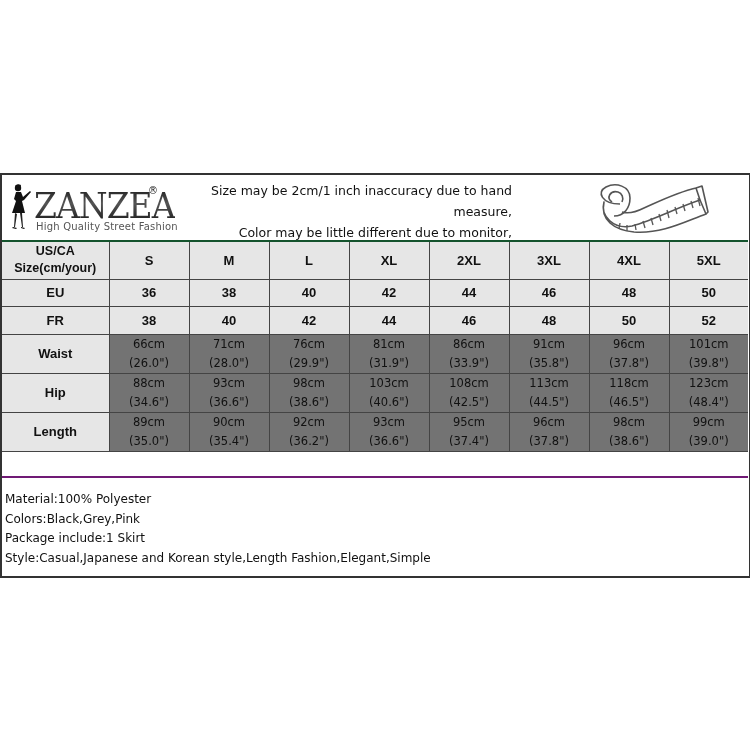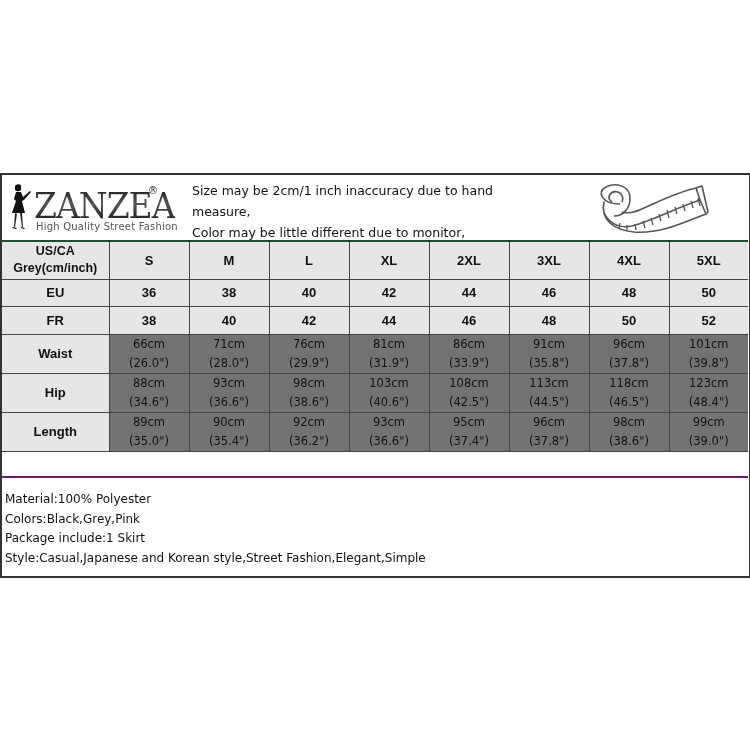--- a/index.html
+++ b/index.html
@@ -29,21 +29,21 @@
     }
     .logo .reg {
       position: absolute; left: 140px; top: 2px; font-size: 10px; color: #222;
     }
     .logo .tagline {
       position: absolute; left: 28px; top: 38px; font-size: 10px; color: #555;
       letter-spacing: 0.2px; white-space: nowrap;
     }
     .notice {
       position: absolute; left: 190px; top: 5px; width: 320px;
-      text-align: left; font-size: 12.5px; line-height: 21px; color: #111;
+      text-align: right; font-size: 12.5px; line-height: 21px; color: #111;
     }
     .tape { position: absolute; left: 590px; top: 7px; }
 
     table.size {
       position: absolute; left: 0; top: 67px; border-collapse: collapse;
       table-layout: fixed;
     }
     table.size td {
       border: 1.5px solid #444; text-align: center; vertical-align: middle;
       padding: 0;
@@ -122,21 +122,21 @@
         <col style="width:80px">
         <col style="width:80px">
         <col style="width:80px">
         <col style="width:79px">
     </colgroup>
 
     <tbody>
         <tr style="height:37px">
       <td class="gray hb2">
         <div>US/CA</div>
-        <div>Grey(cm/inch)</div>
+        <div>Size(cm/your)</div>
       </td>
       <td class="gray hb">S</td>
       <td class="gray hb">M</td>
       <td class="gray hb">L</td>
       <td class="gray hb">XL</td>
       <td class="gray hb">2XL</td>
       <td class="gray hb">3XL</td>
       <td class="gray hb">4XL</td>
       <td class="gray hb">5XL</td>
     </tr>
@@ -273,15 +273,15 @@
             <span>(39.0")</span>
           </td>
     </tr>
   </tbody>
     </table>
 
   <div class="info">
     <div>Material:100% Polyester</div>
     <div>Colors:Black,Grey,Pink</div>
     <div>Package include:1 Skirt</div>
-    <div>Style:Casual,Japanese and Korean style,Street Fashion,Elegant,Simple</div>
+    <div>Style:Casual,Japanese and Korean style,Length Fashion,Elegant,Simple</div>
   </div>
 </div>
 
 </body></html>

